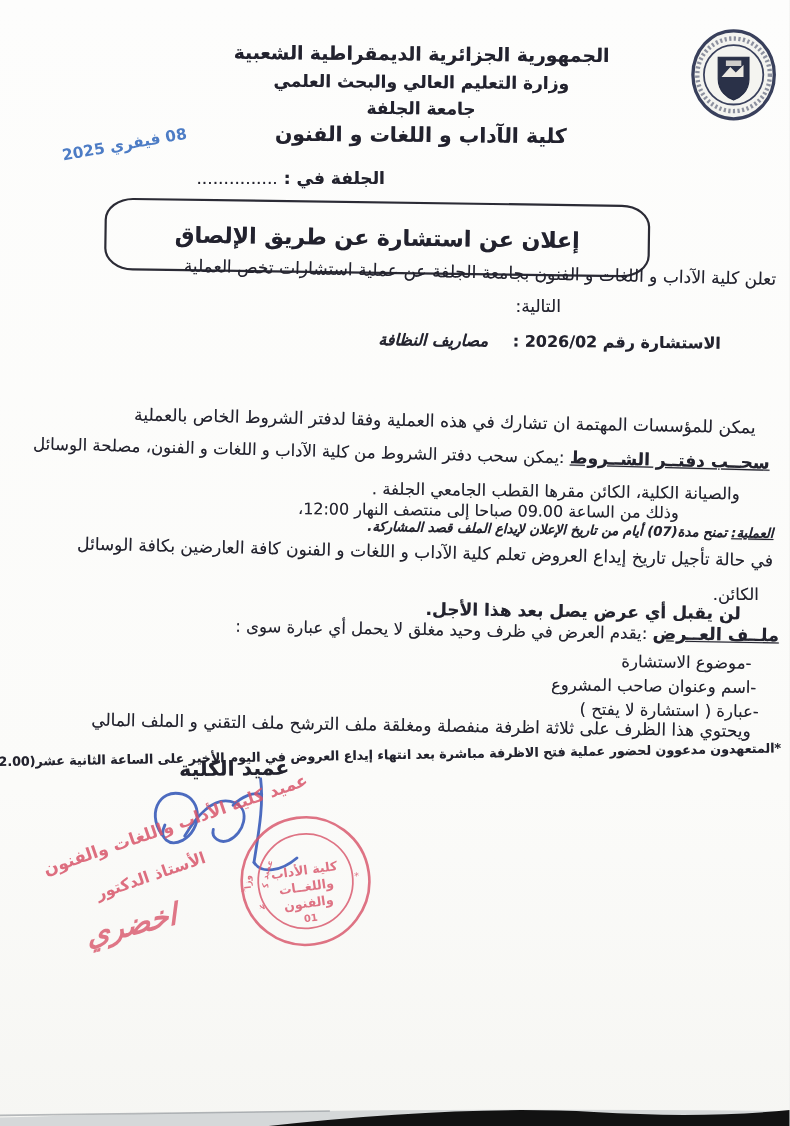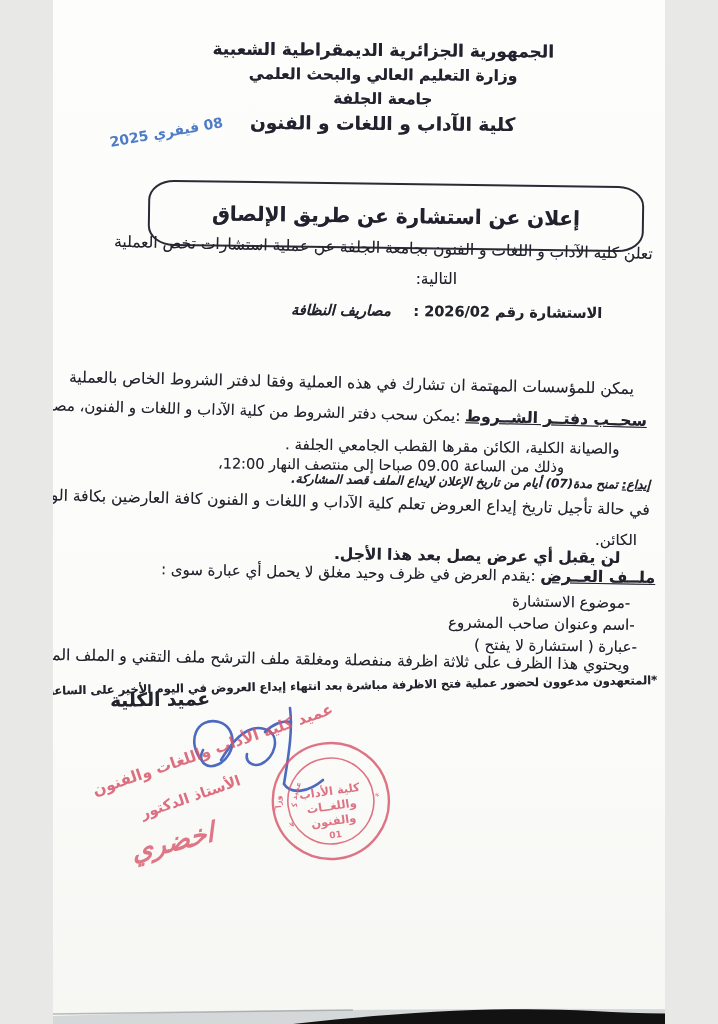--- a/index.html
+++ b/index.html
@@ -1,18 +1,18 @@
 <!DOCTYPE html>
 <html lang="ar" dir="rtl"><head>
 <meta charset="utf-8">
 <style>
   html,body{margin:0;padding:0;background:#e8e8e6;}
   .page{
     position:relative;
-    width:612px;height:1024px;
+    width:718px;height:1024px;
     margin:0 auto;
     background:linear-gradient(180deg,#fdfdfc 0%,#fbfbf9 70%,#f6f6f3 100%);
     overflow:hidden;
     font-family:"DejaVu Sans","Liberation Sans",sans-serif;
     color:#22222e;
   }
   .line{
     position:absolute;
     white-space:nowrap;
     direction:rtl;
@@ -77,20 +77,24 @@
     <ellipse cx="40" cy="42" rx="37" ry="40" fill="#f4f4f0" stroke="#39405c" stroke-width="3"></ellipse>
     <circle cx="40" cy="42" r="33" fill="none" stroke="#39405c" stroke-width="4" stroke-dasharray="2 2.2" opacity=".55"></circle>
     <circle cx="40" cy="42" r="27" fill="none" stroke="#39405c" stroke-width="1.6"></circle>
     <path d="M26,26 h28 v20 c0,11 -8.5,17 -14,19 c-5.5,-2 -14,-8 -14,-19 z" fill="#2a3148" stroke="#232a42" stroke-width="1"></path>
     <path d="M29,44 l8,-9 l5,5 l7,-7 l0,11 z" fill="#ece9e2"></path>
     <rect x="33" y="29" width="14" height="5" fill="#ece9e2" opacity=".85"></rect>
   </svg>
 
   <div class="datestamp">08 فيفري 2025</div>
 
+  <div class="line" style="right:368px;top:153px;font-size:15.5px;font-weight:bold;">
+    <span>الجلفة في :</span>
+    <span style="letter-spacing:1.5px;font-weight:normal;">...............</span>
+  </div>
 
   <div class="titlebox">
     <span>إعلان عن استشارة عن طريق الإلصاق</span>
   </div>
 
   <div class="line" style="right:12px;top:245px;font-size:15.5px;transform:rotate(1.3deg);">تعلن كلية الآداب و اللغات و الفنون بجامعة الجلفة عن عملية استشارات تخص العملية</div>
   <div class="line" style="right:208px;top:270px;font-size:15.5px;">التالية:</div>
   <div class="line" style="right:63px;top:305px;font-size:14.5px;transform:rotate(.6deg);">
     <span class="bold">الاستشارة رقم 2026/02 :</span>
     <span class="bold ital subject">مصاريف النظافة</span>
@@ -99,21 +103,21 @@
   <div class="line" style="right:31px;top:380px;font-size:15.5px;transform:rotate(1.2deg);">يمكن للمؤسسات المهتمة ان تشارك في هذه العملية وفقا لدفتر الشروط الخاص بالعملية</div>
 
   <div class="line" style="right:18px;top:412px;font-size:15px;transform:rotate(1.5deg);">
     <span class="bold und" style="font-size:15.5px;">سحــب دفتــر الشــروط</span>
     <span>:يمكن سحب دفتر الشروط من كلية الآداب و اللغات و الفنون، مصلحة الوسائل</span>
   </div>
   <div class="line" style="right:45px;top:440px;font-size:15px;transform:rotate(.8deg);">والصيانة الكلية، الكائن مقرها القطب الجامعي الجلفة .</div>
   <div class="line" style="right:101px;top:459px;font-size:14.5px;transform:rotate(.6deg);">وذلك من الساعة 09.00 صباحا إلى منتصف النهار 12:00،</div>
 
   <div class="line" style="right:15px;top:478px;font-size:12px;transform:rotate(1deg);">
-    <span class="bold ital und">إيداع:</span>
+    <span class="bold ital und">العملية:</span>
     <span class="bold ital"> تمنح مدة(07) أيام من تاريخ الإعلان لإيداع الملف قصد المشاركة.</span>
   </div>
 
   <div class="line" style="right:15px;top:501px;font-size:15.5px;transform:rotate(1.4deg);">في حالة تأجيل تاريخ إيداع العروض تعلم كلية الآداب و اللغات و الفنون كافة العارضين بكافة الوسائل</div>
   <div class="line" style="right:28px;top:531px;font-size:15px;">الكائن.</div>
   <div class="line bold" style="right:45px;top:549px;font-size:15.5px;transform:rotate(.8deg);">لن يقبل أي عرض يصل بعد هذا الأجل.</div>
 
   <div class="line" style="right:10px;top:568px;font-size:15px;transform:rotate(1deg);">
     <span class="bold und" style="font-size:16px;">ملــف العــرض</span>
     <span> :يقدم العرض في ظرف وحيد مغلق لا يحمل أي عبارة سوى :</span>

